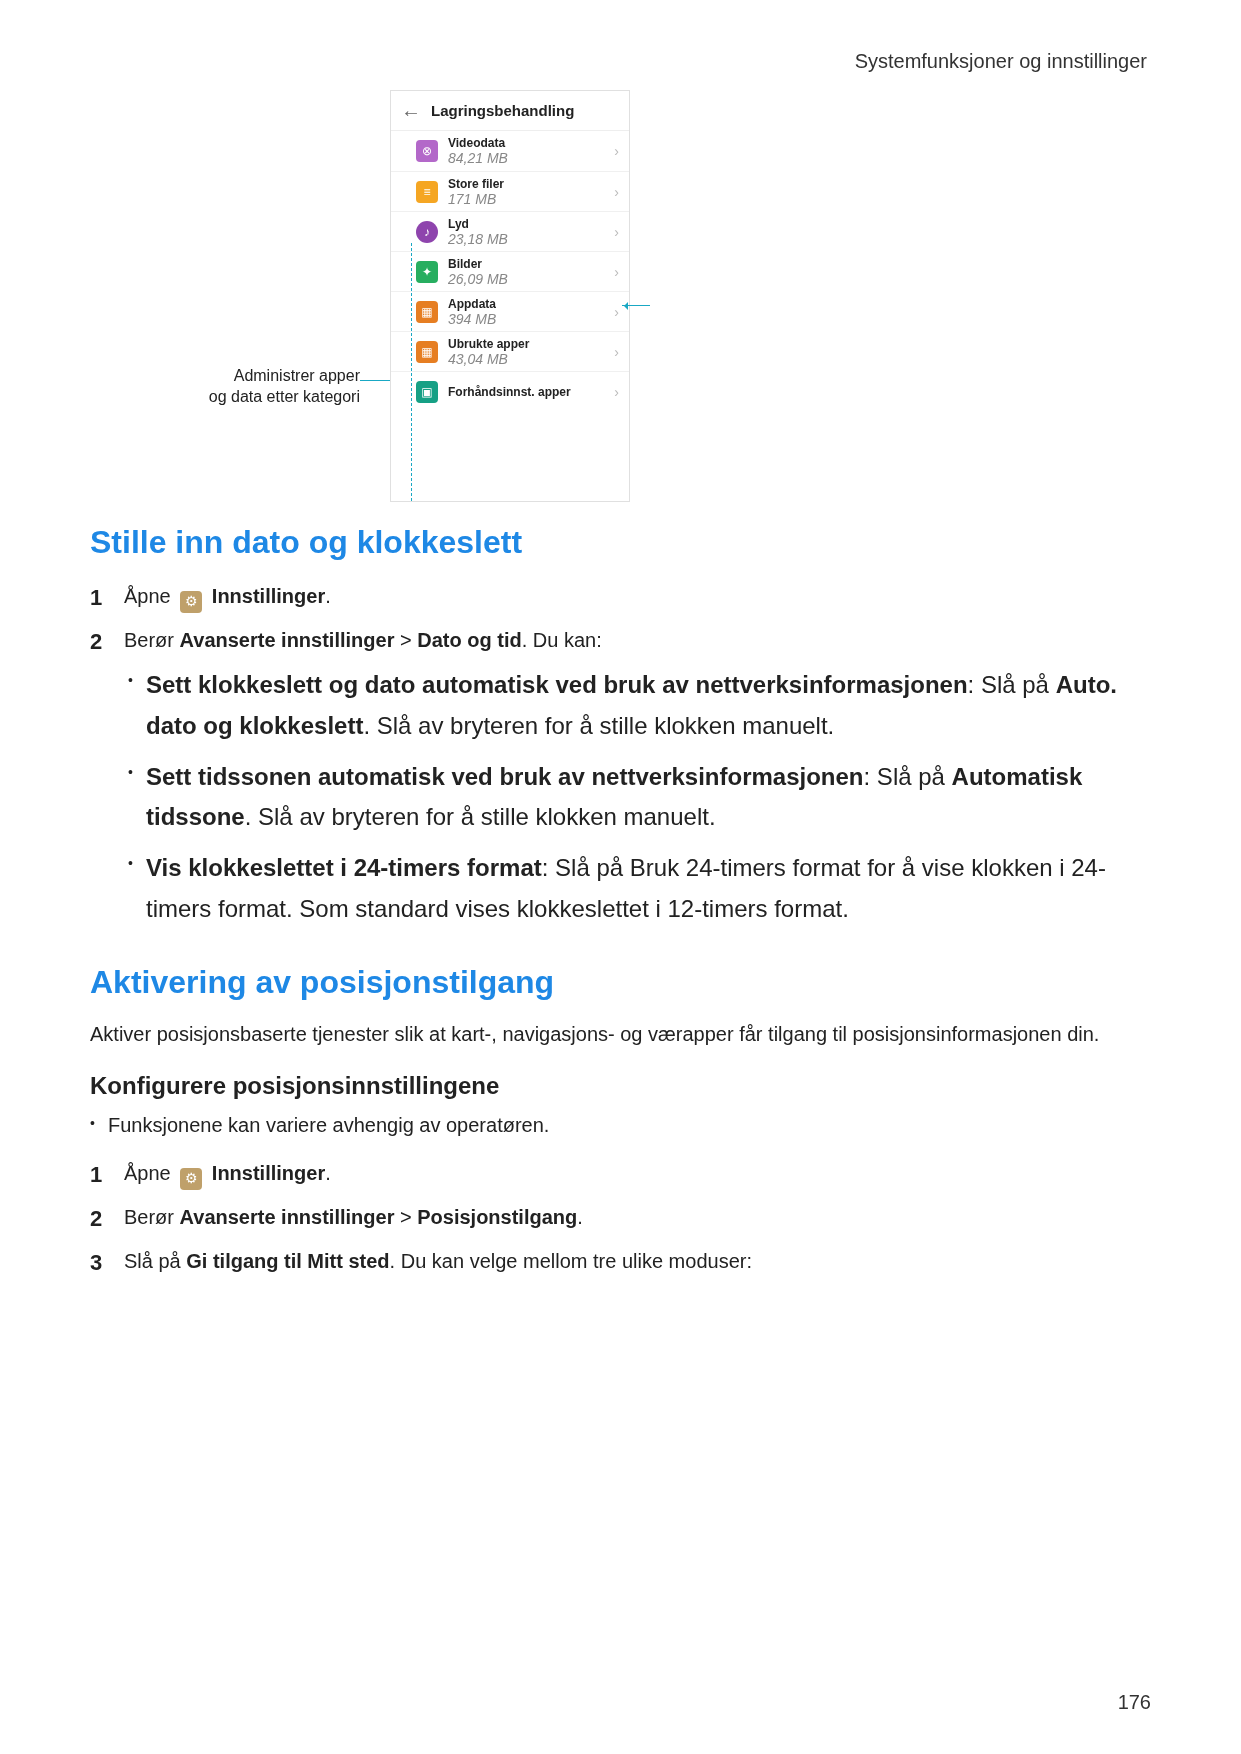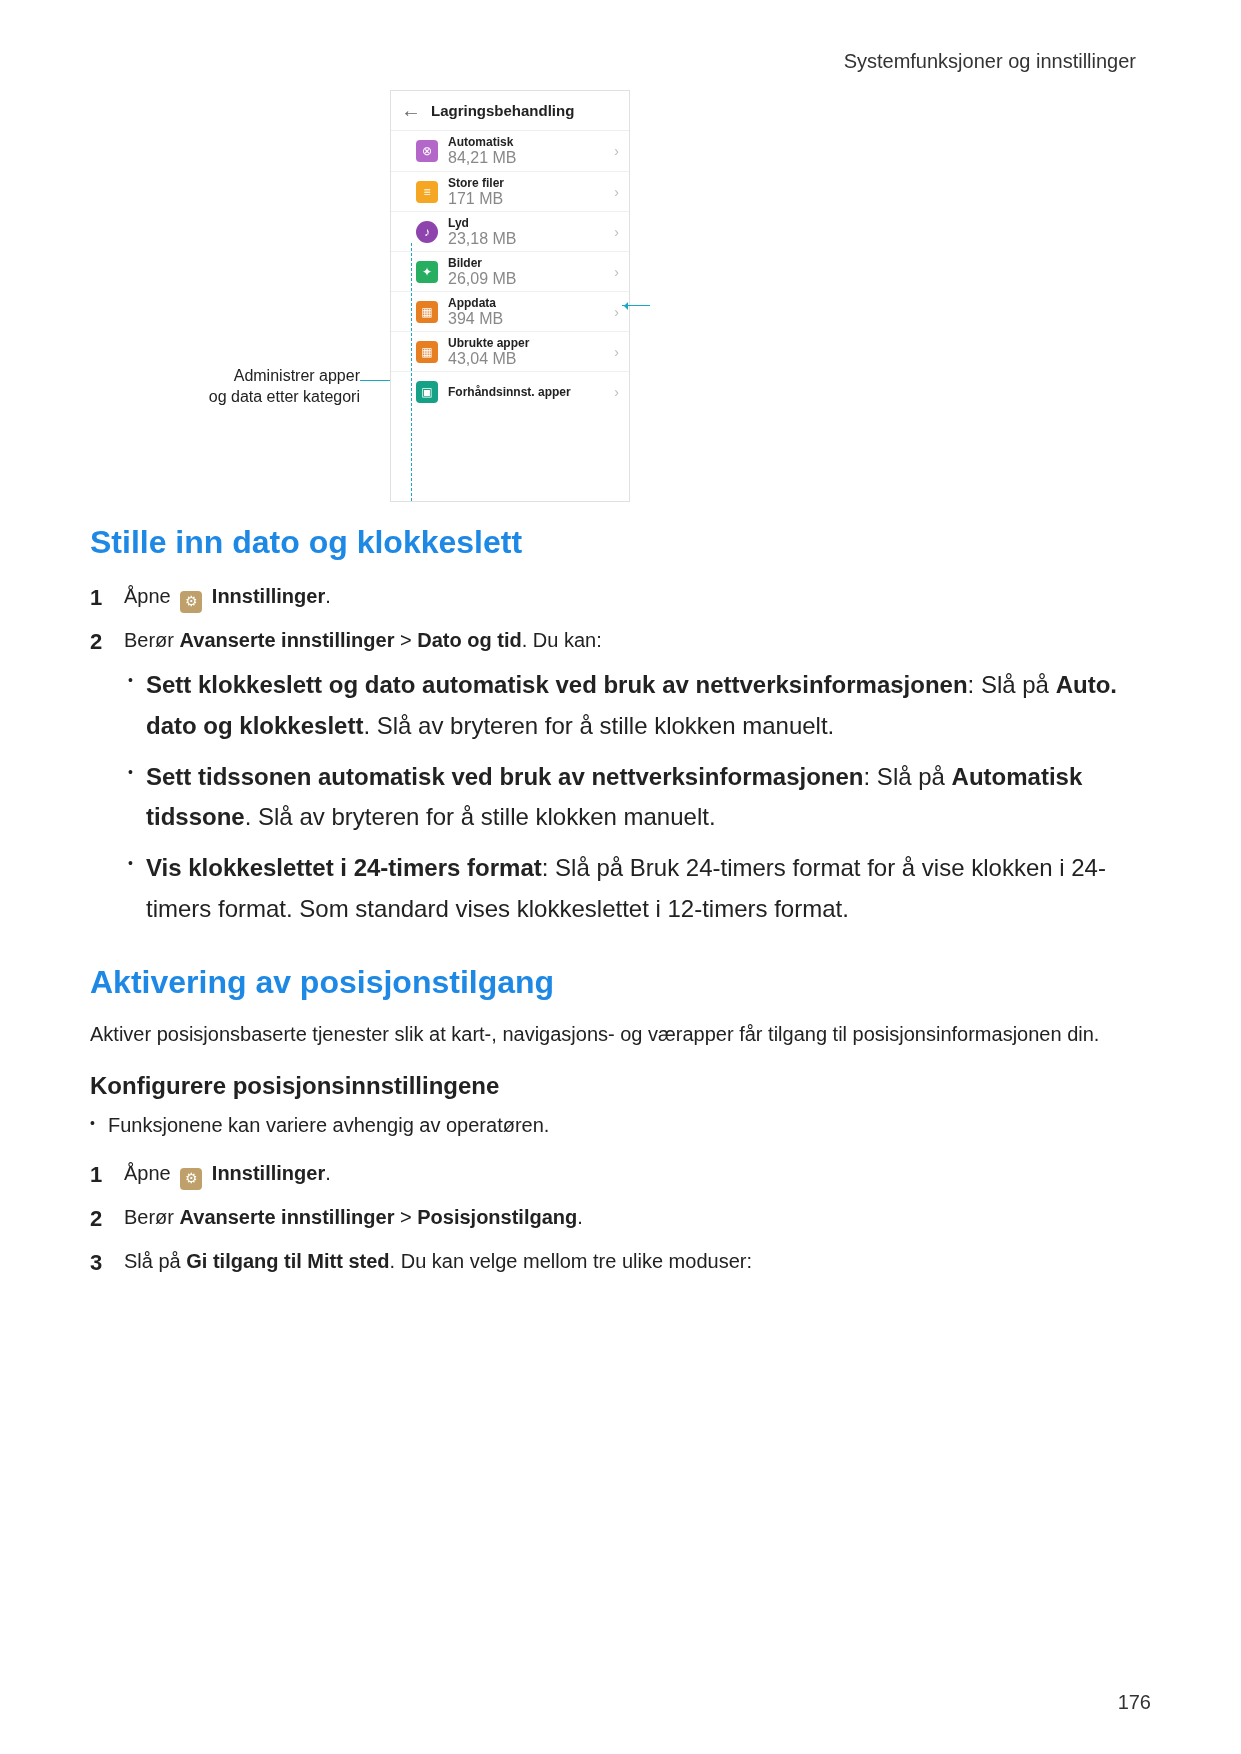--- a/index.html
+++ b/index.html
@@ -1,18 +1,18 @@
 <!DOCTYPE html>
 <html><head>
 <meta charset="utf-8">
 <style>
   * { box-sizing: border-box; margin: 0; padding: 0; }
   html, body { width: 1241px; height: 1754px; background: #fff; font-family: Arial, Helvetica, sans-serif; color: #222; }
   .page { position: relative; width: 1241px; height: 1754px; padding: 50px 90px 40px 90px; }
-  .header-right { position: absolute; top: 50px; right: 105px; font-size: 20px; color: #333; }
+  .header-right { position: absolute; top: 50px; right: 94px; font-size: 20px; color: #333; }
   .page-number { position: absolute; bottom: 40px; right: 90px; font-size: 20px; color: #333; }
 
   
   .diagram { position: relative; width: 100%; height: 400px; margin-top: 40px; }
   .label-left { position: absolute; width: 270px; text-align: right; font-size: 16px; color: #222; line-height: 1.3; }
   .label-left.cat { top: 276px; left: 0; }
   .label-right { position: absolute; font-size: 16px; color: #222; line-height: 1.3; }
   .label-right.del { top: 204px; left: 560px; width: 260px; }
   .phone-wrap { position: absolute; left: 300px; top: 0; width: 240px; height: 412px; overflow: hidden; border: 1px solid #e0e0e0; background:#fff; }
   .ph-header { display:flex; align-items:center; height:40px; padding:0 10px; border-bottom:1px solid #eee; }
@@ -34,21 +34,21 @@
   .ph-icon { width:22px; height:22px; border-radius:4px; margin-right:10px; display:flex; align-items:center; justify-content:center; color:#fff; font-size:12px; flex-shrink:0; }
   .ic-video { background:#b368c9; }
   .ic-files { background:#f5a623; }
   .ic-audio { background:#8e44ad; border-radius:50%; }
   .ic-img   { background:#27ae60; }
   .ic-app   { background:#e67e22; }
   .ic-unused{ background:#e67e22; }
   .ic-pre   { background:#16a085; }
   .ph-item-txt { flex:1; }
   .ph-item-name { font-size:12px; font-weight:bold; color:#222; }
-  .ph-item-sub  { font-size:16px; color:#888; }
+  .ph-item-sub  { font-size:14px; color:#888;font-style:italic; }
   .ph-chevron { color:#bbb; font-size:14px; }
   .del-arrow { position:absolute; left:540px; top:216px; width:20px; height:1px; }
   .del-arrow::before { content:""; position:absolute; right:0; top:-1px; width:28px; border-top:1px solid #19a8c4; }
   .del-arrow::after { content:""; position:absolute; right:22px; top:-4px; border:4px solid transparent; border-right-color:#19a8c4; }
   .cat-line { position:absolute; left:270px; top:290px; width:40px; border-top:1px solid #19a8c4; }
 
   
   .content { margin-top: 20px; }
   h2.sec { color: #1e88e5; font-size: 32px; font-weight: bold; margin: 34px 0 18px 0; }
   p.body { font-size: 20px; line-height: 1.55; margin-bottom: 6px; }
@@ -81,21 +81,21 @@
     <div class="phone-wrap">
       <div class="ph-header">
         <span class="back-arrow">←</span>
         <span class="ph-title">Lagringsbehandling</span>
       </div>
       <div class="cat-dash"></div>
       <div class="ph-list" id="ph-list">
           <div class="ph-item">
             <div class="ph-icon ic-video">⊗</div>
             <div class="ph-item-txt">
-              <div class="ph-item-name">Automatisk</div>
+              <div class="ph-item-name">Videodata</div>
               <div class="ph-item-sub">84,21 MB</div>
             </div>
             <div class="ph-chevron">›</div>
           </div>
           <div class="ph-item">
             <div class="ph-icon ic-files">≡</div>
             <div class="ph-item-txt">
               <div class="ph-item-name">Store filer</div>
               <div class="ph-item-sub">171 MB</div>
             </div>

